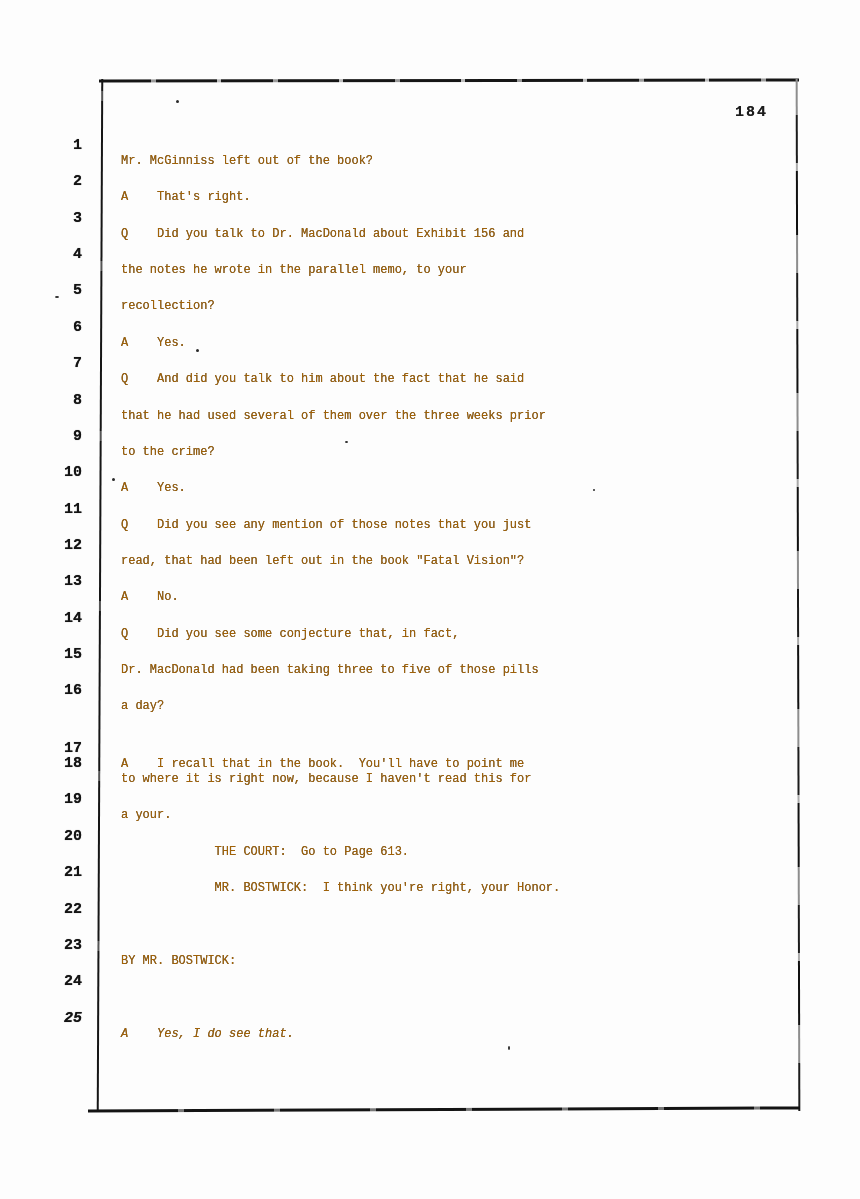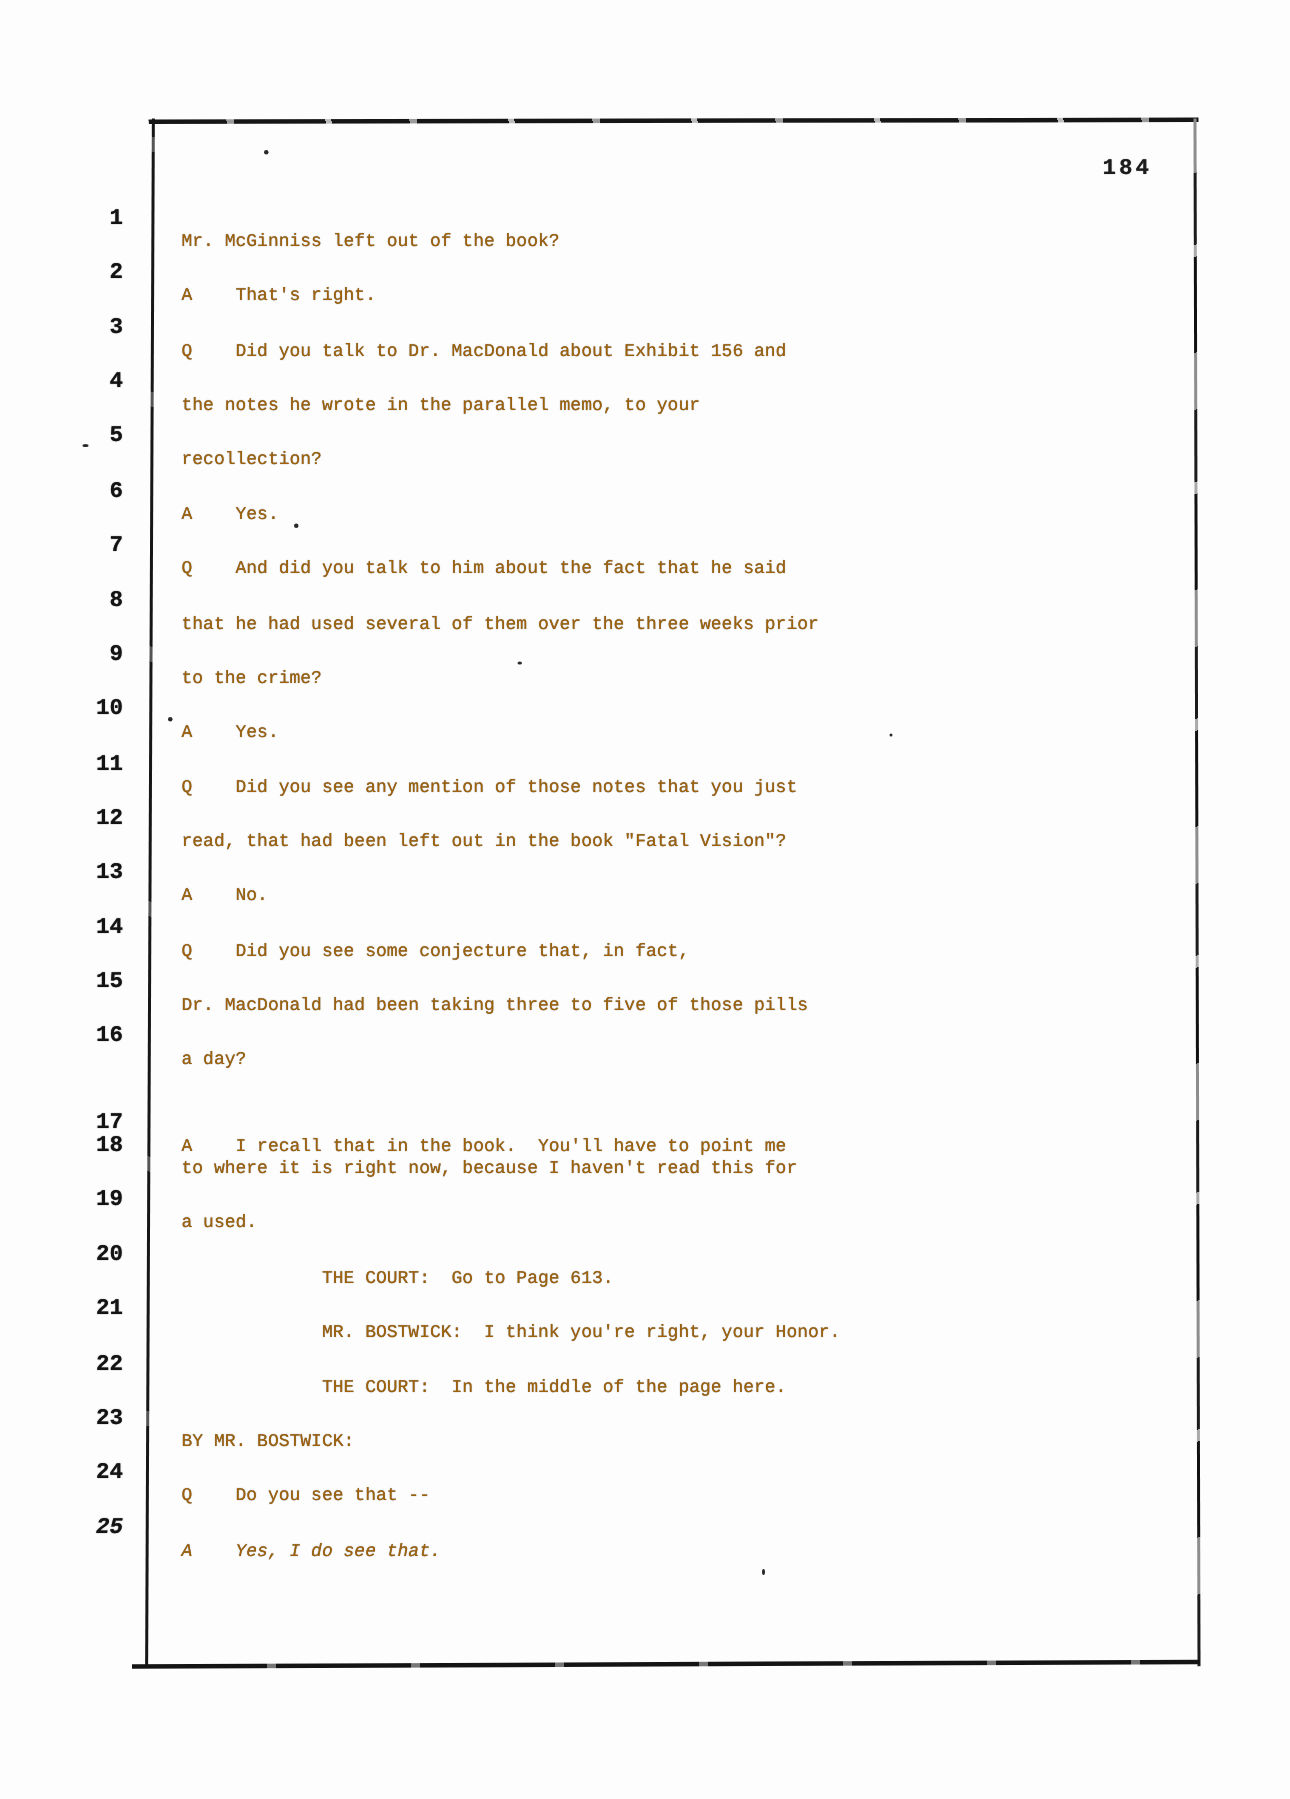--- a/index.html
+++ b/index.html
@@ -83,26 +83,26 @@
       <div class="line" style="top: 423.88px;"><span class="num">9</span><span class="txt">to the crime?</span></div>
       <div class="line" style="top: 460.24px;"><span class="num">10</span><span class="txt">A    Yes.</span></div>
       <div class="line" style="top: 496.6px;"><span class="num">11</span><span class="txt">Q    Did you see any mention of those notes that you just</span></div>
       <div class="line" style="top: 532.96px;"><span class="num">12</span><span class="txt">read, that had been left out in the book "Fatal Vision"?</span></div>
       <div class="line" style="top: 569.32px;"><span class="num">13</span><span class="txt">A    No.</span></div>
       <div class="line" style="top: 605.68px;"><span class="num">14</span><span class="txt">Q    Did you see some conjecture that, in fact,</span></div>
       <div class="line" style="top: 642.04px;"><span class="num">15</span><span class="txt">Dr. MacDonald had been taking three to five of those pills</span></div>
       <div class="line" style="top: 678.4px;"><span class="num">16</span><span class="txt">a day?</span></div>
       <div class="line" style="top: 736px; padding-left: 32px;"><span class="num">17</span><span class="txt">A    I recall that in the book.  You'll have to point me</span></div>
       <div class="line" style="top: 751.12px;"><span class="num">18</span><span class="txt">to where it is right now, because I haven't read this for</span></div>
-      <div class="line" style="top: 787.48px; padding-left: 48px;"><span class="num">19</span><span class="txt">a used.</span></div>
+      <div class="line" style="top: 787.48px; padding-left: 48px;"><span class="num">19</span><span class="txt">a your.</span></div>
       <div class="line" style="top: 823.84px;"><span class="num">20</span><span class="txt">             THE COURT:  Go to Page 613.</span></div>
       <div class="line" style="top: 860.2px;"><span class="num">21</span><span class="txt">             MR. BOSTWICK:  I think you're right, your Honor.</span></div>
-      <div class="line" style="top: 896.56px;"><span class="num">22</span><span class="txt">             THE COURT:  In the middle of the page here.</span></div>
+      <div class="line" style="top: 896.56px;"><span class="num">22</span></div>
       <div class="line" style="top: 932.92px;"><span class="num">23</span><span class="txt">BY MR. BOSTWICK:</span></div>
-      <div class="line" style="top: 969.28px;"><span class="num">24</span><span class="txt">Q    Do you see that --</span></div>
+      <div class="line" style="top: 969.28px;"><span class="num">24</span></div>
       <div class="line" style="top: 1005.64px; font-style: italic;"><span class="num">25</span><span class="txt">A    Yes, I do see that.</span></div>
     </div>
 
   <div class="speck" style="left:176px;top:100px;width:3px;height:3px;"></div>
   <div class="speck" style="left:55px;top:296px;width:4px;height:2px;"></div>
   <div class="speck" style="left:196px;top:349px;width:3px;height:3px;"></div>
   <div class="speck" style="left:345px;top:441px;width:3px;height:2px;"></div>
   <div class="speck" style="left:112px;top:478px;width:3px;height:3px;"></div>
   <div class="speck" style="left:593px;top:489px;width:2px;height:2px;"></div>
   <div class="speck" style="left:508px;top:1046px;width:2px;height:4px;"></div>

